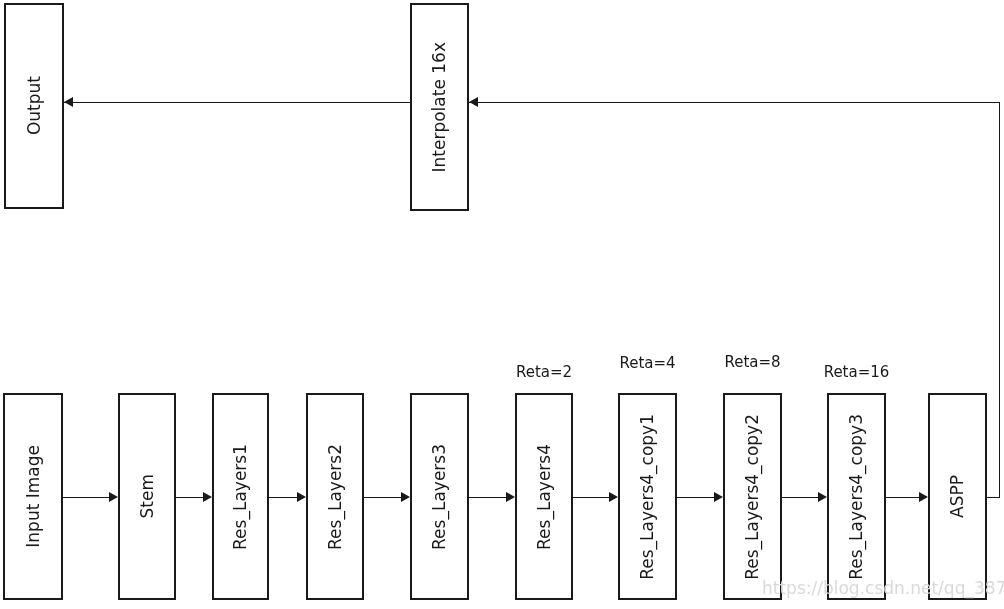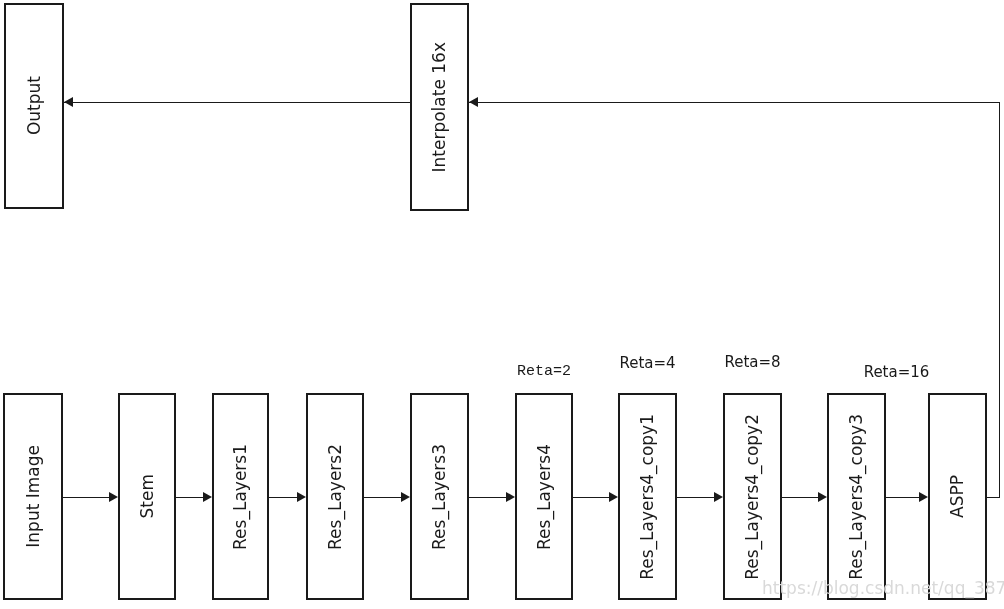--- a/index.html
+++ b/index.html
@@ -126,24 +126,24 @@
   </div>
 
   <div class="box" style="left:827px; top:393px; width:59px; height:207px;">
     <span class="vlabel">Res_Layers4_copy3</span>
   </div>
 
   <div class="box" style="left:928px; top:393px; width:59px; height:207px;">
     <span class="vlabel">ASPP</span>
   </div>
 
-  <div class="toplabel" style="left:505px; top:363px; width:78px;font-family:Liberation Mono, monospace;">Reta=2</div>
+  <div class="toplabel" style="left:505px; top:363px; width:78px;">Reta=2</div>
   <div class="toplabel" style="left:608px; top:354px; width:79px;">Reta=4</div>
   <div class="toplabel" style="left:713px; top:353px; width:79px;text-align:center;">Reta=8</div>
-  <div class="toplabel" style="left:857px; top:363px; width:79px;">Reta=16</div>
+  <div class="toplabel" style="left:817px; top:363px; width:79px;">Reta=16</div>
 
   <div class="hline" style="left:63px; top:497px; width:47px;"></div>
   <div class="arrow-r" style="left:109px; top:492px;"></div>
 
   <div class="hline" style="left:176px; top:497px; width:28px;"></div>
   <div class="arrow-r" style="left:203px; top:492px;"></div>
 
   <div class="hline" style="left:269px; top:497px; width:29px;"></div>
   <div class="arrow-r" style="left:297px; top:492px;"></div>
 

